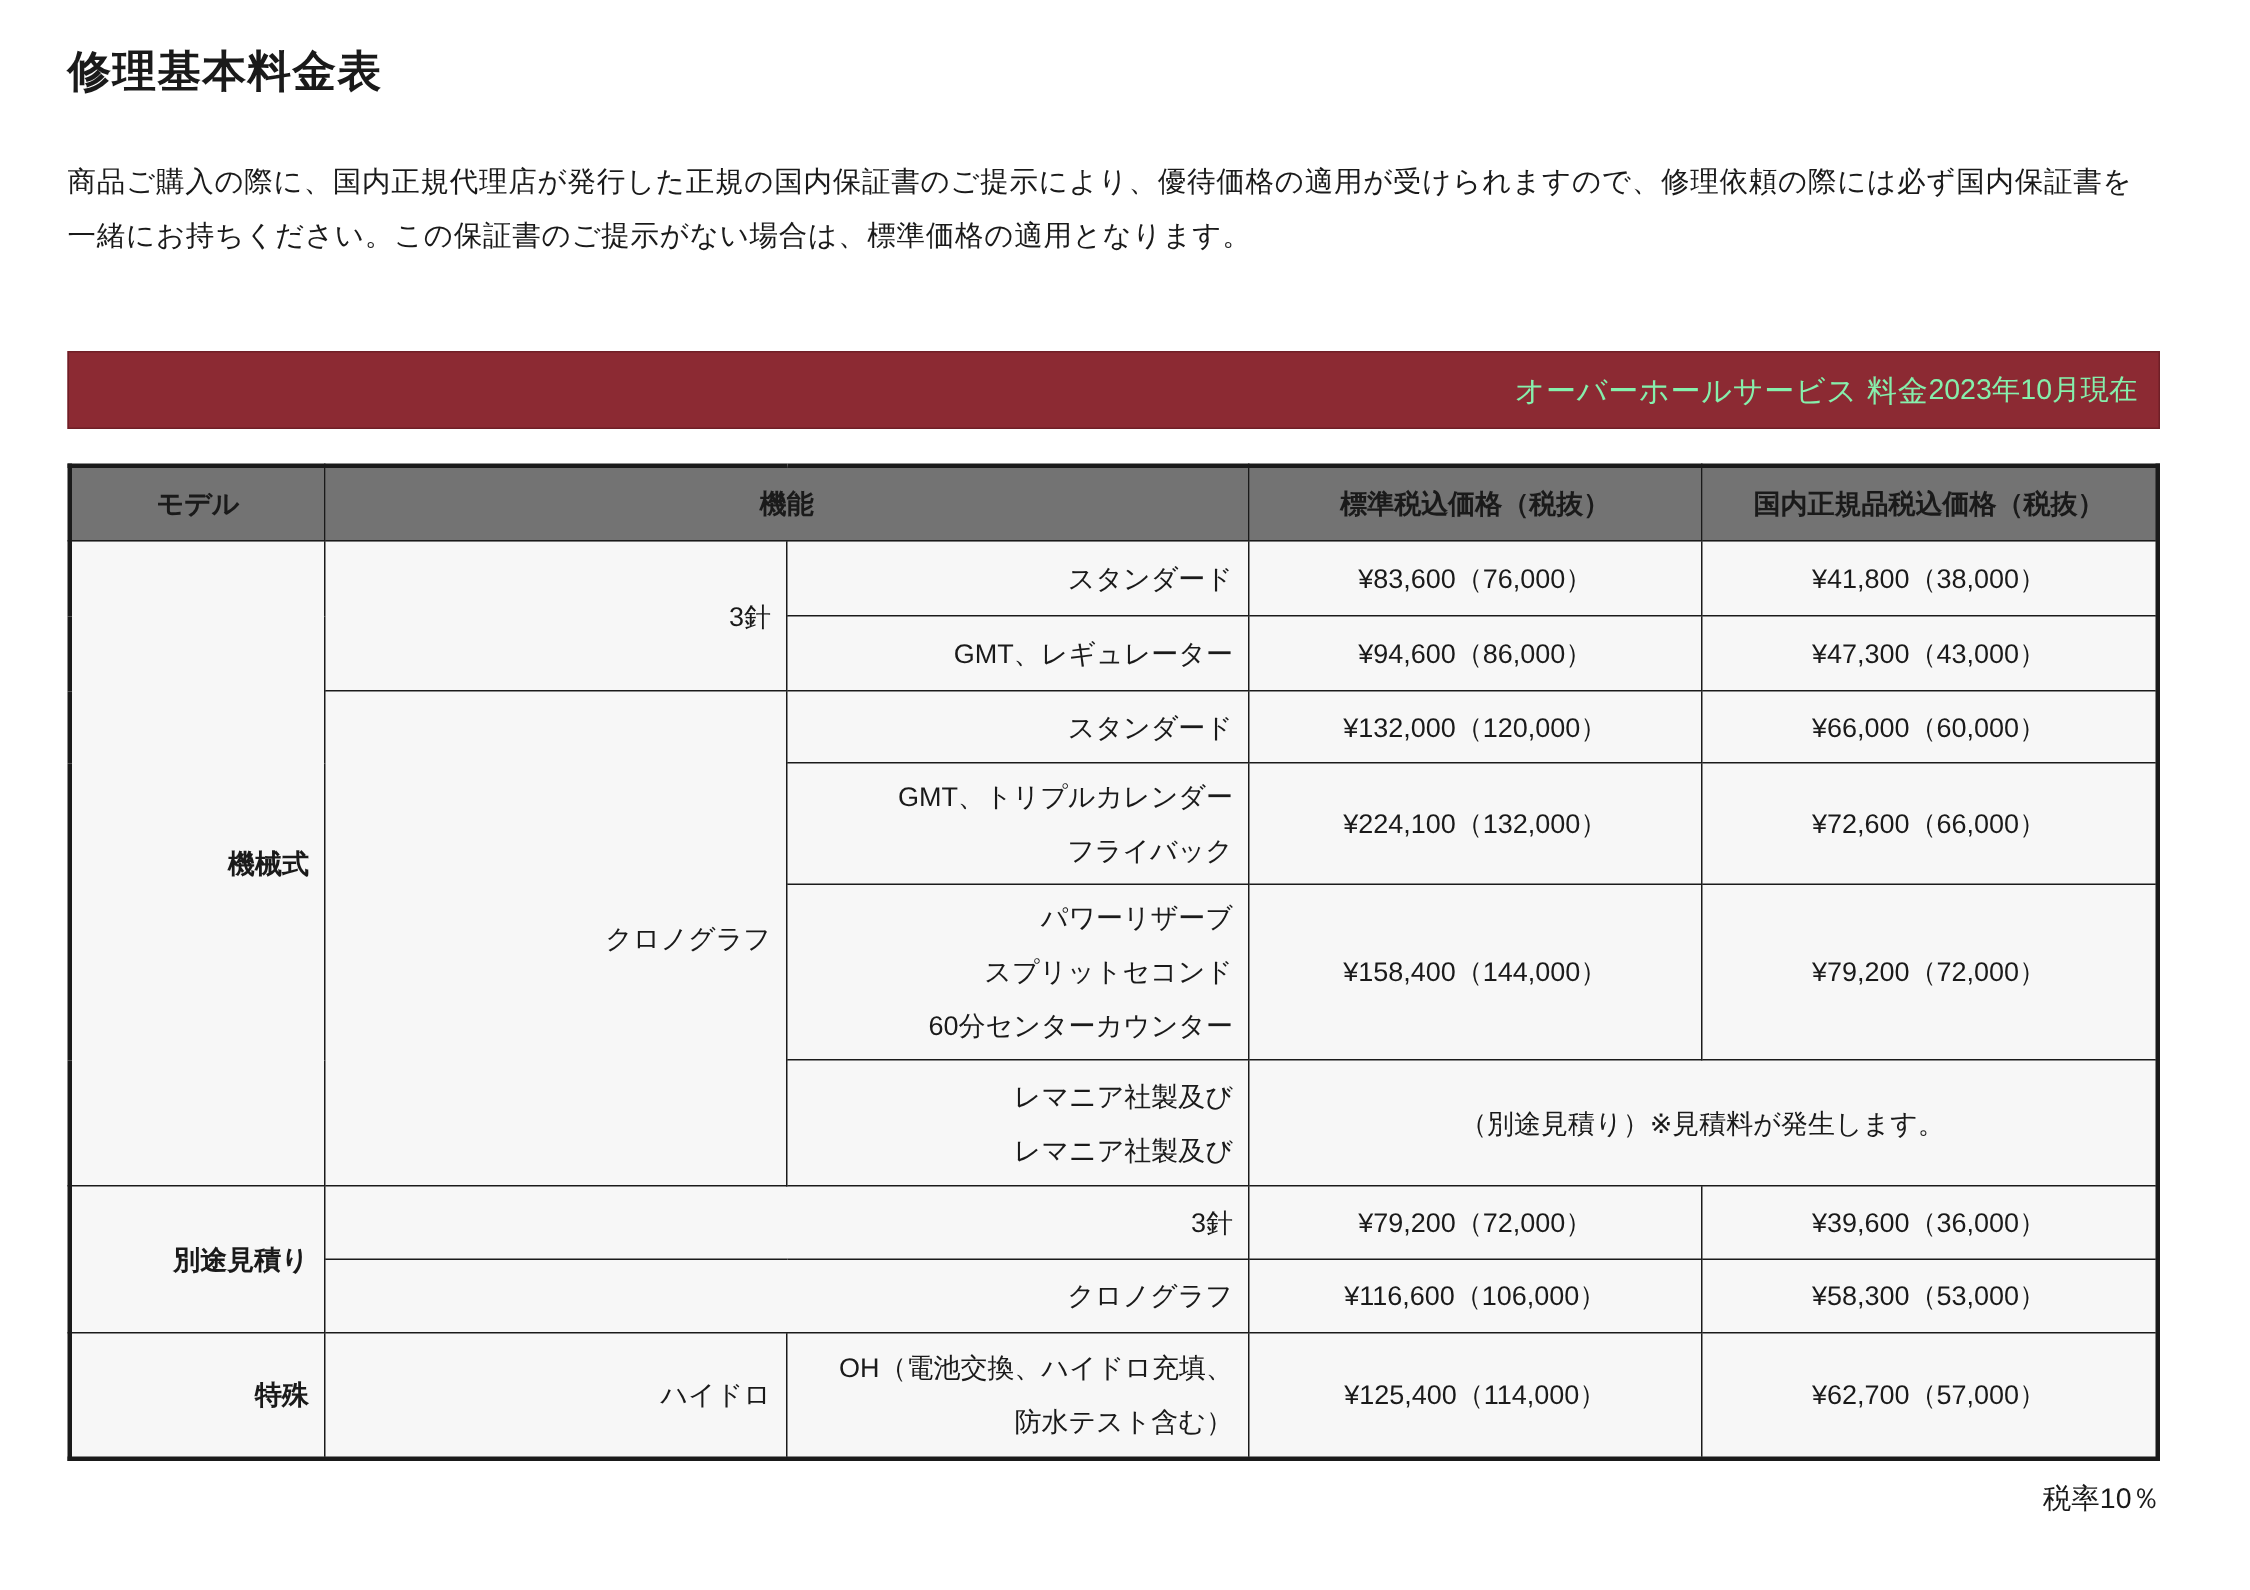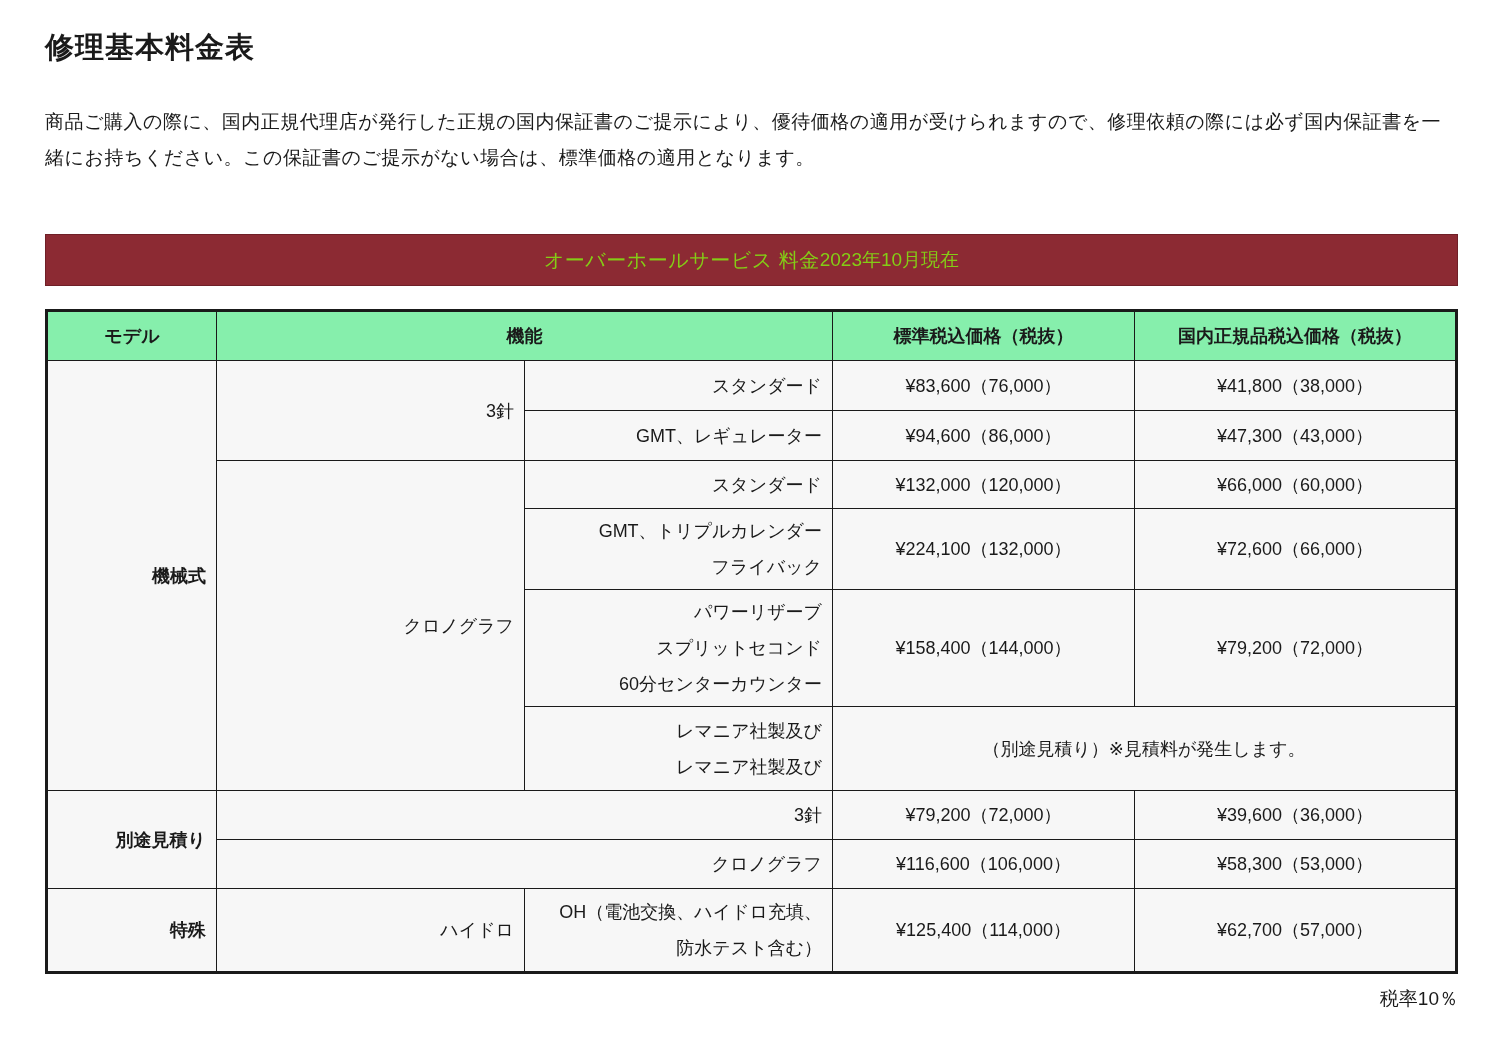--- a/index.html
+++ b/index.html
@@ -6,21 +6,21 @@
     margin: 0;
     padding: 0;
     background: #ffffff;
     font-family: "Liberation Sans", "DejaVu Sans", sans-serif;
     color: #1a1a1a;
   }
   .page {
     width: 1500px;
     height: 1060px;
     box-sizing: border-box;
-    padding: 28px 42px 0 45px;
+    padding: 28px 60px 0 45px;
     background: #ffffff;
   }
   h1.page-title {
     margin: 0 0 36px 0;
     font-size: 29px;
     font-weight: bold;
     letter-spacing: 1px;
   }
   .intro p {
     margin: 0;
@@ -29,23 +29,23 @@
     letter-spacing: 0.5px;
   }
   .banner {
     margin-top: 58px;
     height: 52px;
     background: #8C2A33;
     border: 1px solid #6f1f27;
     box-sizing: border-box;
     display: flex;
     align-items: center;
-    justify-content: center;
+    justify-content: flex-end;
     padding: 0 14px;
-    color: #84cc16;
+    color: #86efac;
   }
   .banner .banner-title { font-size: 20px; letter-spacing: 0.5px; }
   .banner .banner-date  { font-size: 19px; }
   table.price-table {
     margin-top: 23px;
     width: 100%;
     border-collapse: collapse;
     table-layout: fixed;
     border: 3px solid #1a1a1a;
     font-size: 18px;
@@ -53,21 +53,21 @@
   table.price-table th,
   table.price-table td {
     border: 1px solid #1a1a1a;
     box-sizing: border-box;
     padding: 4px 10px;
     vertical-align: middle;
     background: #f7f7f7;
     line-height: 36px;
   }
   table.price-table thead th {
-    background: #86efac;
+    background: #737373;
     font-weight: bold;
     text-align: center;
     height: 50px;
     padding: 0 6px;
   }
   td.model {
     background: #f2e6e6;
     font-weight: bold;
     text-align: right;
   }

